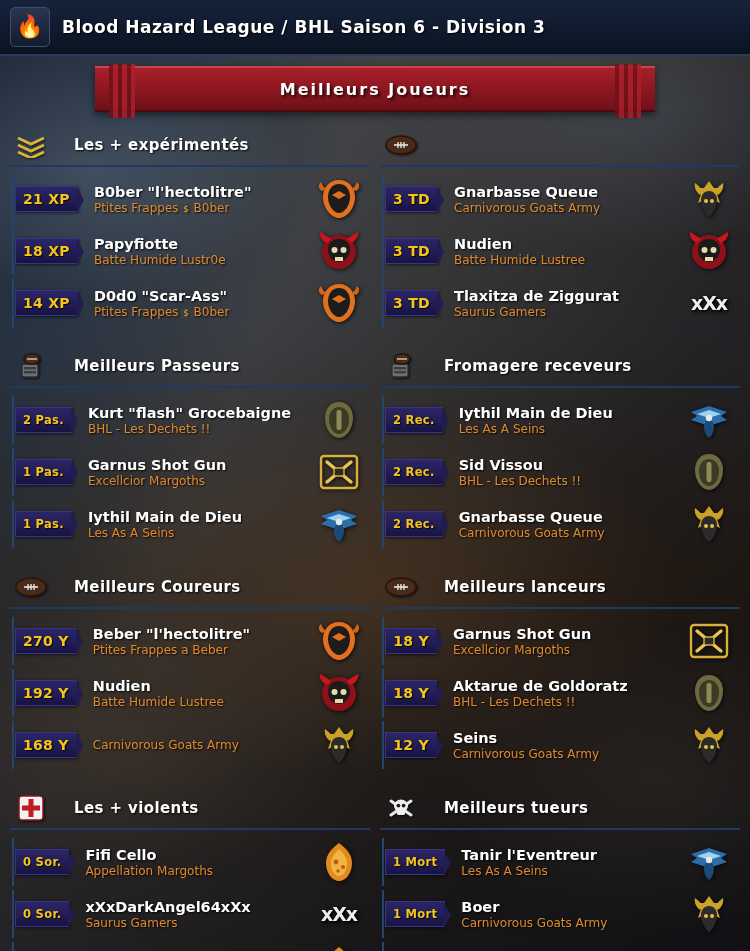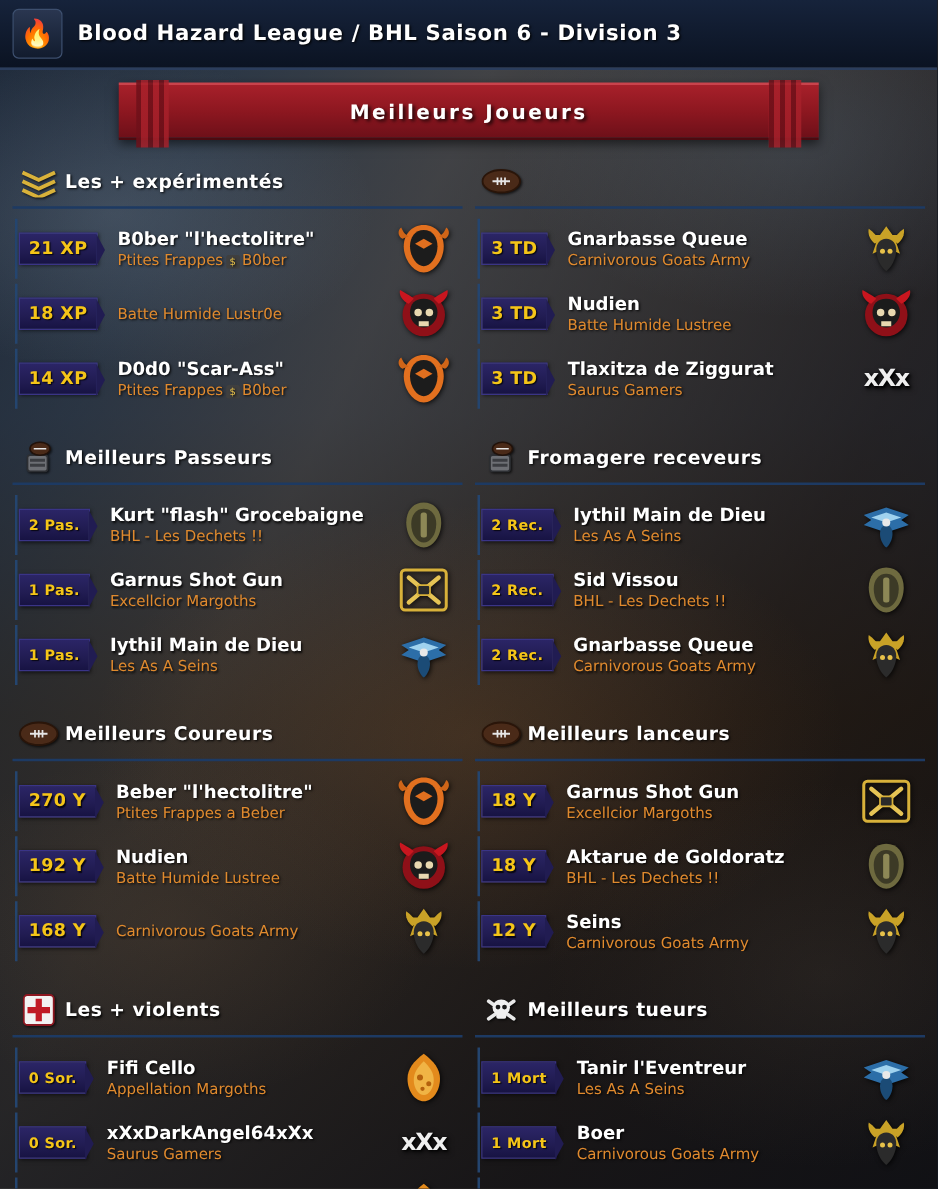--- a/index.html
+++ b/index.html
@@ -100,21 +100,21 @@
     z-index: 3;
     display: grid;
     grid-template-columns: 1fr 1fr;
     gap: 4px 6px;
     padding: 0 8px;
   }
   .panel { position: relative; padding: 6px 2px 10px 2px; }
 
   .panel-head {
     display: flex; align-items: center;
-    gap: 4px;
+    gap: 26px;
     border-bottom: 2px solid #1d3a63;
     padding: 2px 4px 5px 4px;
     margin-bottom: 6px;
   }
   .panel-icon {
     width: 34px; height: 30px;
     display: flex; align-items: center; justify-content: center;
     flex: none;
     filter: drop-shadow(1px 1px 1px rgba(0,0,0,0.7));
   }
@@ -274,20 +274,21 @@
                 <path d="M6 14C2 12 2 7 5 5c2 5 4 6 6 7z" fill="#cf6518"></path>
                 <path d="M40 14c4-2 4-7 1-9-2 5-4 6-6 7z" fill="#cf6518"></path>
               </svg>
             </div>
           </div>
           <div class="row">
             <div class="stat">
               <span class="stat-text">18 XP</span>
             </div>
             <div class="names">
+              <span class="player">Papyfiotte</span>
               <span class="team"><span>Batte Humide Lustr0e</span></span>
             </div>
             <div class="emblem">
               <svg width="46" height="44" viewBox="0 0 46 44">
                 <circle cx="23" cy="23" r="17" fill="#8f1018"></circle>
                 <path d="M23 10c7 0 11 5 11 11s-5 12-11 12-11-5-11-12 4-11 11-11z" fill="#1b1b1b"></path>
                 <path d="M11 14c-5-2-8-7-7-11 5 3 9 5 11 7z" fill="#c8161f"></path>
                 <path d="M35 14c5-2 8-7 7-11-5 3-9 5-11 7z" fill="#c8161f"></path>
                 <circle cx="18.5" cy="21" r="3" fill="#e8d8b0"></circle>
                 <circle cx="27.5" cy="21" r="3" fill="#e8d8b0"></circle>

